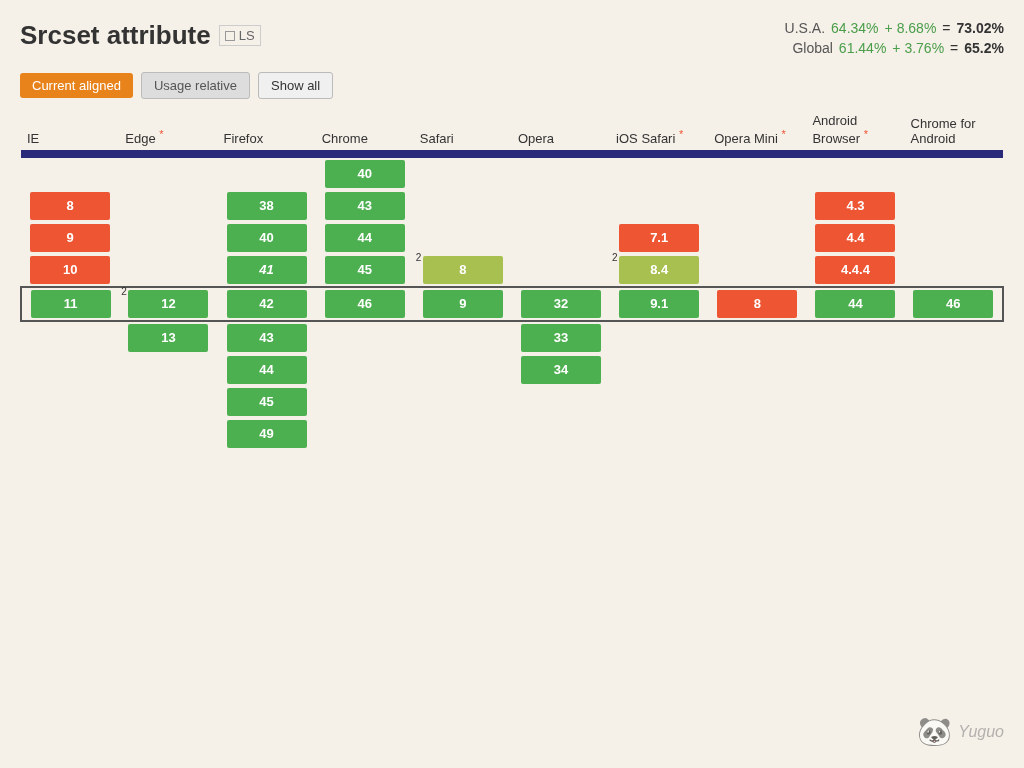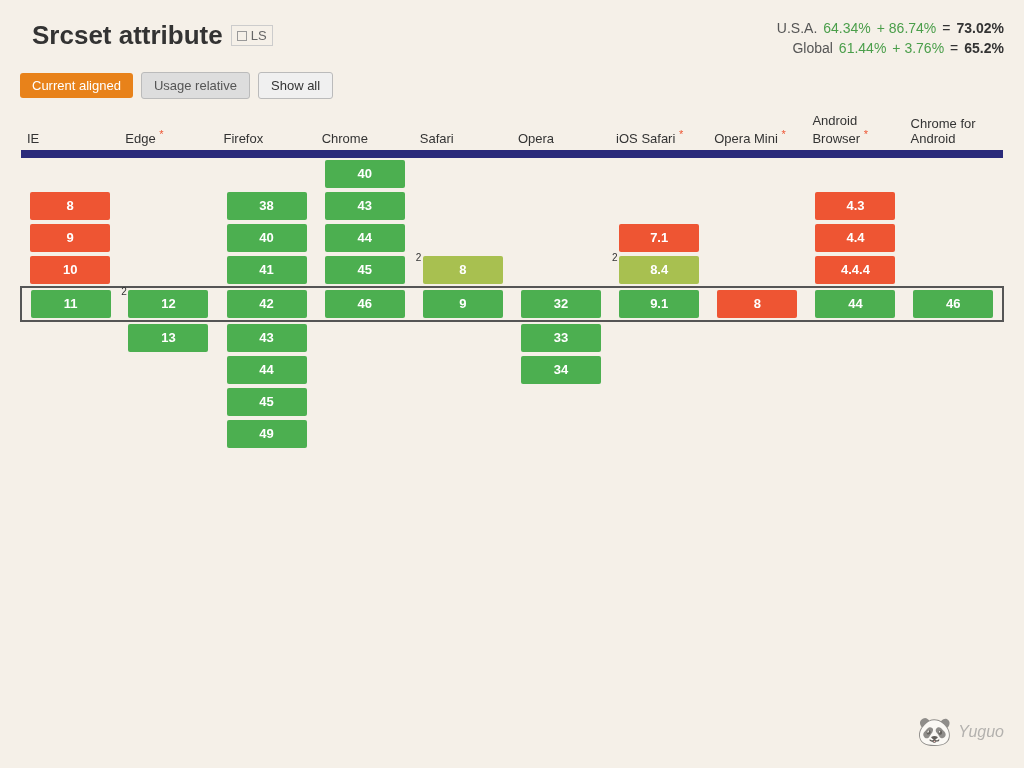--- a/index.html
+++ b/index.html
@@ -25,21 +25,20 @@
       margin-bottom: 10px;
     }
 
     .title-section h1 {
       font-size: 26px;
       font-weight: bold;
       color: #333;
       display: flex;
       align-items: center;
       gap: 8px;
-      margin-left: 12px;
     }
 
     .title-section h1 .ls-badge {
       font-size: 13px;
       color: #666;
       font-weight: normal;
       border: 1px solid #ccc;
       padding: 2px 5px;
       display: inline-flex;
       align-items: center;
@@ -246,21 +245,21 @@
         <span class="ls-badge">
           <span class="ls-square"></span>
           <span>LS</span>
         </span>
       </h1>
     </div>
     <div class="stats-section">
       <div class="stats-row">
         <span class="stats-label">U.S.A.</span>
         <span class="stats-green">64.34%</span>
-        <span class="stats-green">+ 86.74%</span>
+        <span class="stats-green">+ 8.68%</span>
         <span>=</span>
         <span class="stats-total">73.02%</span>
       </div>
       <div class="stats-row">
         <span class="stats-label">Global</span>
         <span class="stats-green">61.44%</span>
         <span class="stats-green">+ 3.76%</span>
         <span>=</span>
         <span class="stats-total">65.2%</span>
       </div>
@@ -321,21 +320,21 @@
           <td style="position: relative;"></td>
           <td style="position: relative;"></td>
           <td style="position: relative;"><span class="cell-red">7.1</span></td>
           <td style="position: relative;"></td>
           <td style="position: relative;"><span class="cell-red">4.4</span></td>
           <td style="position: relative;"></td>
         </tr>
         <tr>
           <td style="position: relative;"><span class="cell-red">10</span></td>
           <td style="position: relative;"></td>
-          <td style="position: relative;"><span class="cell-green">41</span></td>
+          <td style="position: relative; font-style: italic;"><span class="cell-green">41</span></td>
           <td style="position: relative;"><span class="cell-green">45</span></td>
           <td style="position: relative;"><span class="badge-2">2</span><span class="cell-yellow-green">8</span></td>
           <td style="position: relative;"></td>
           <td style="position: relative;"><span class="badge-2">2</span><span class="cell-yellow-green">8.4</span></td>
           <td style="position: relative;"></td>
           <td style="position: relative;"><span class="cell-red">4.4.4</span></td>
           <td style="position: relative;"></td>
         </tr>
         <tr class="current-row">
           <td style="position: relative;"><span class="cell-green">11</span></td>

